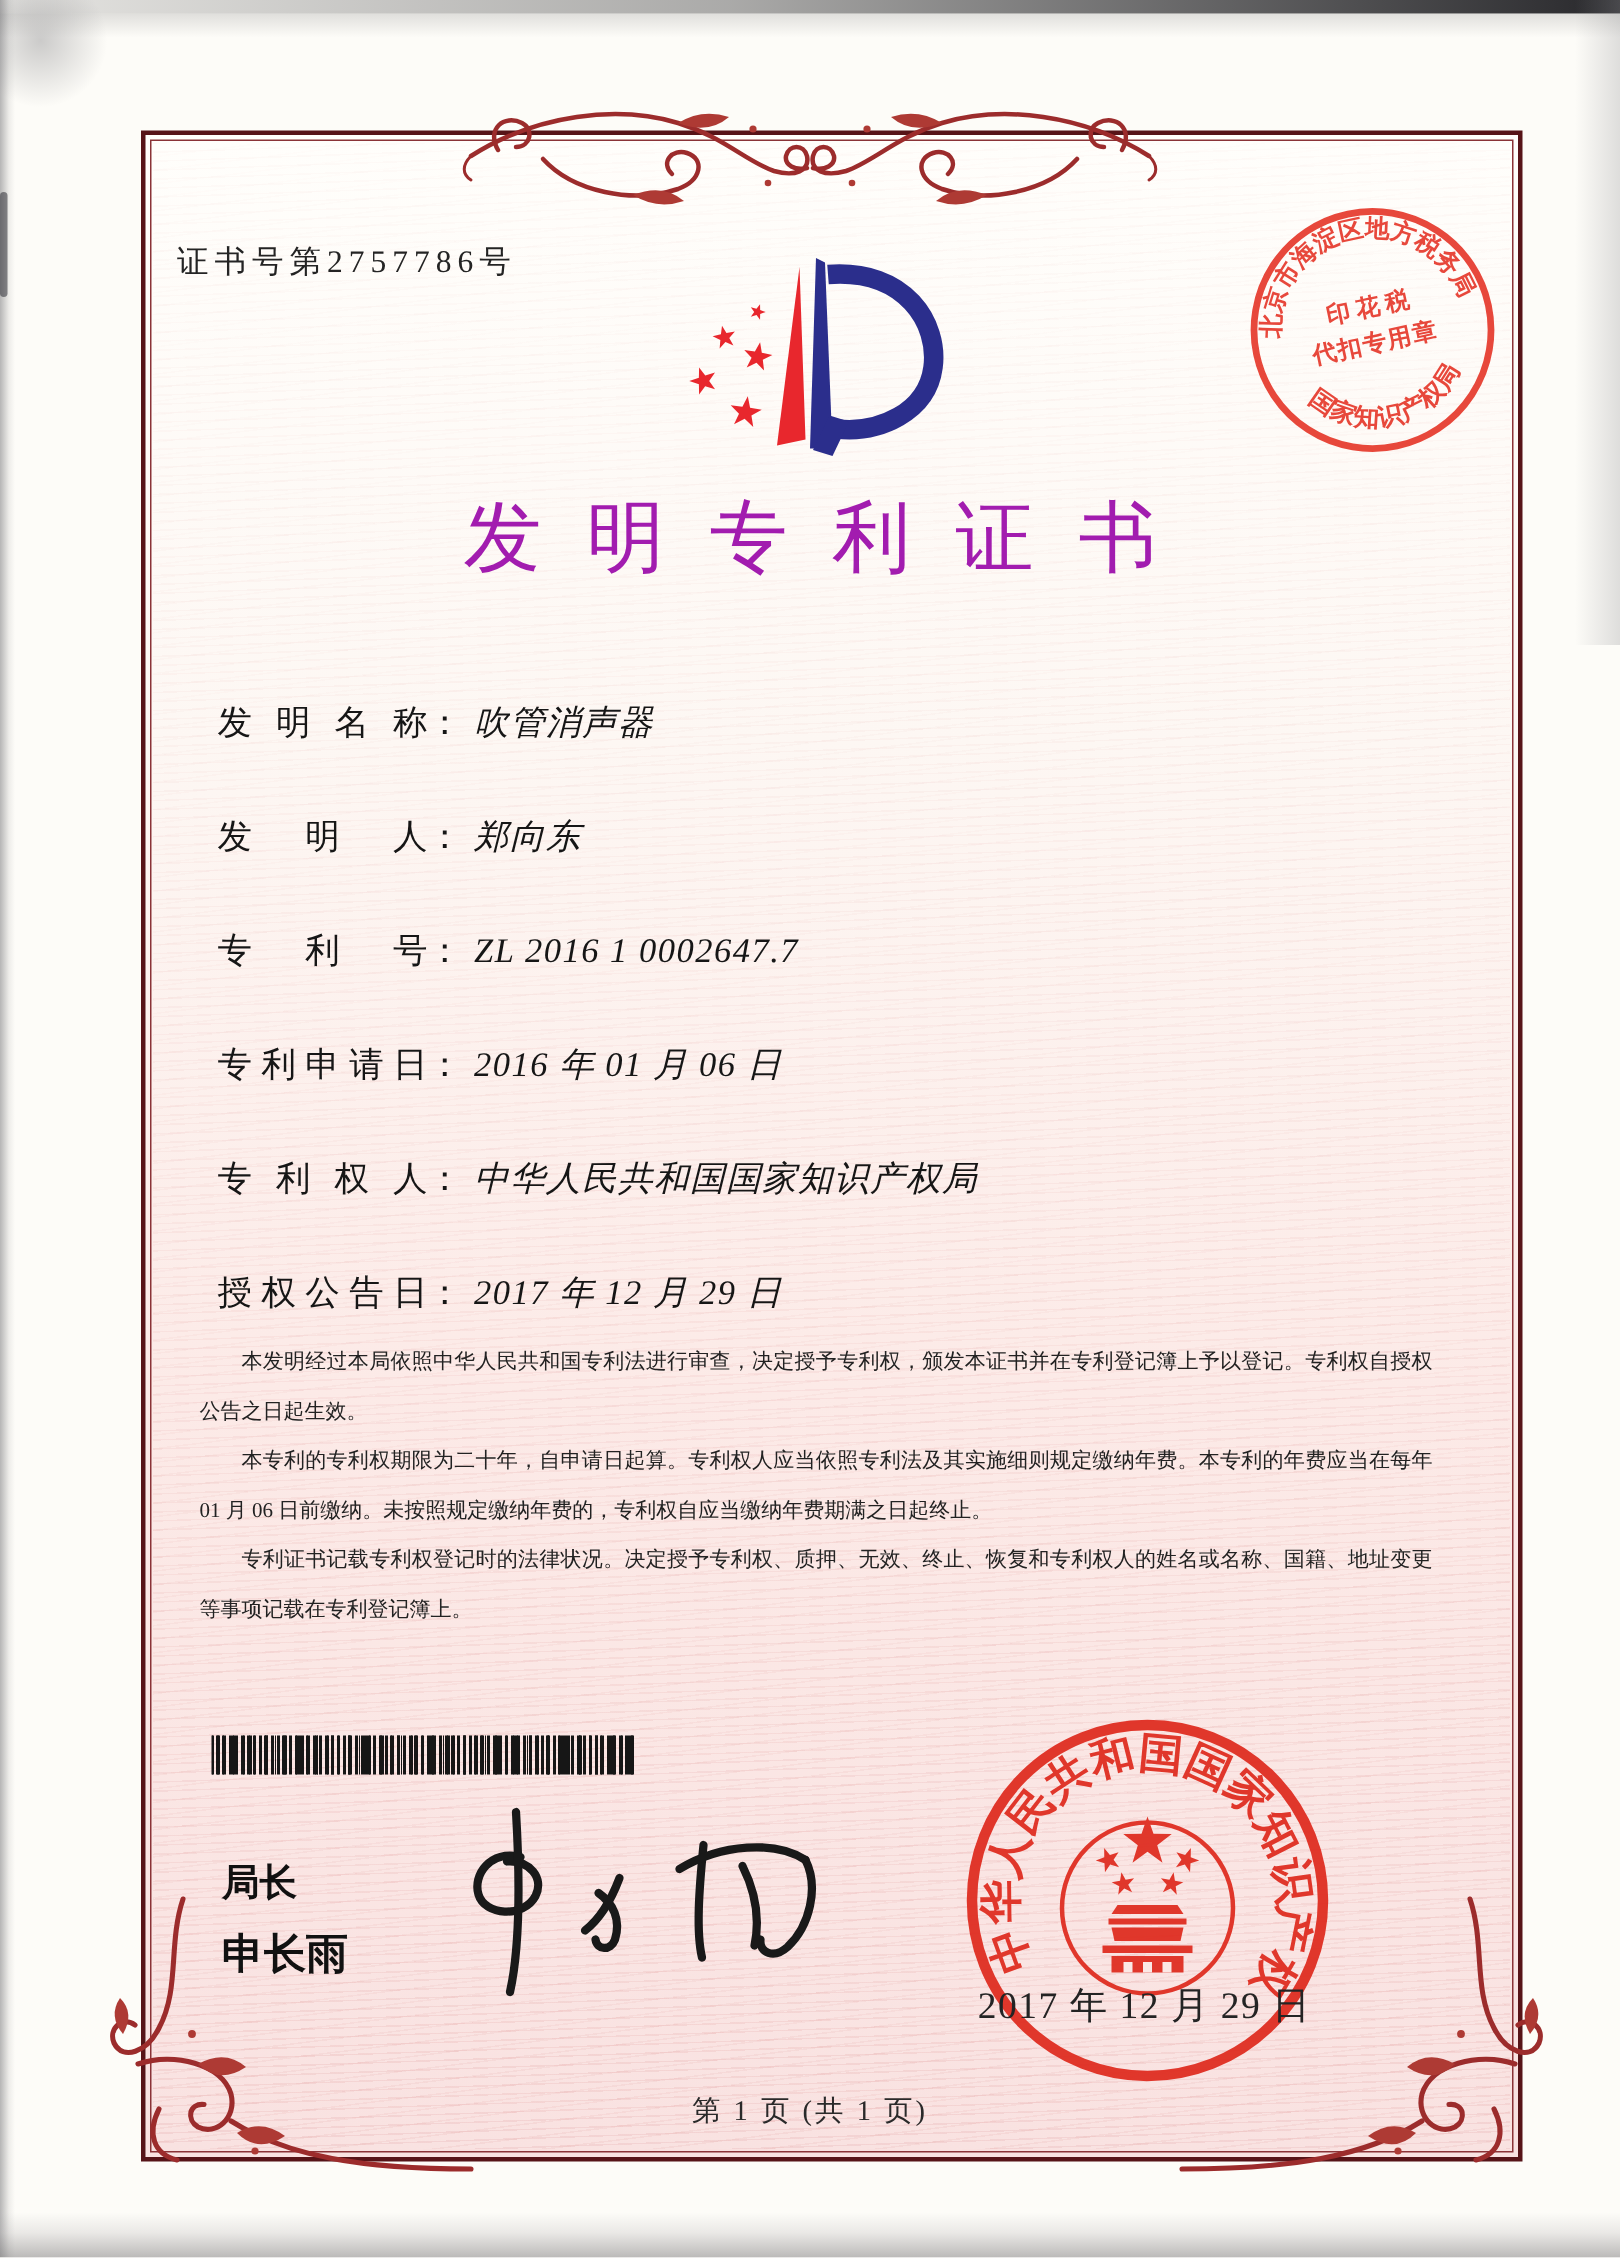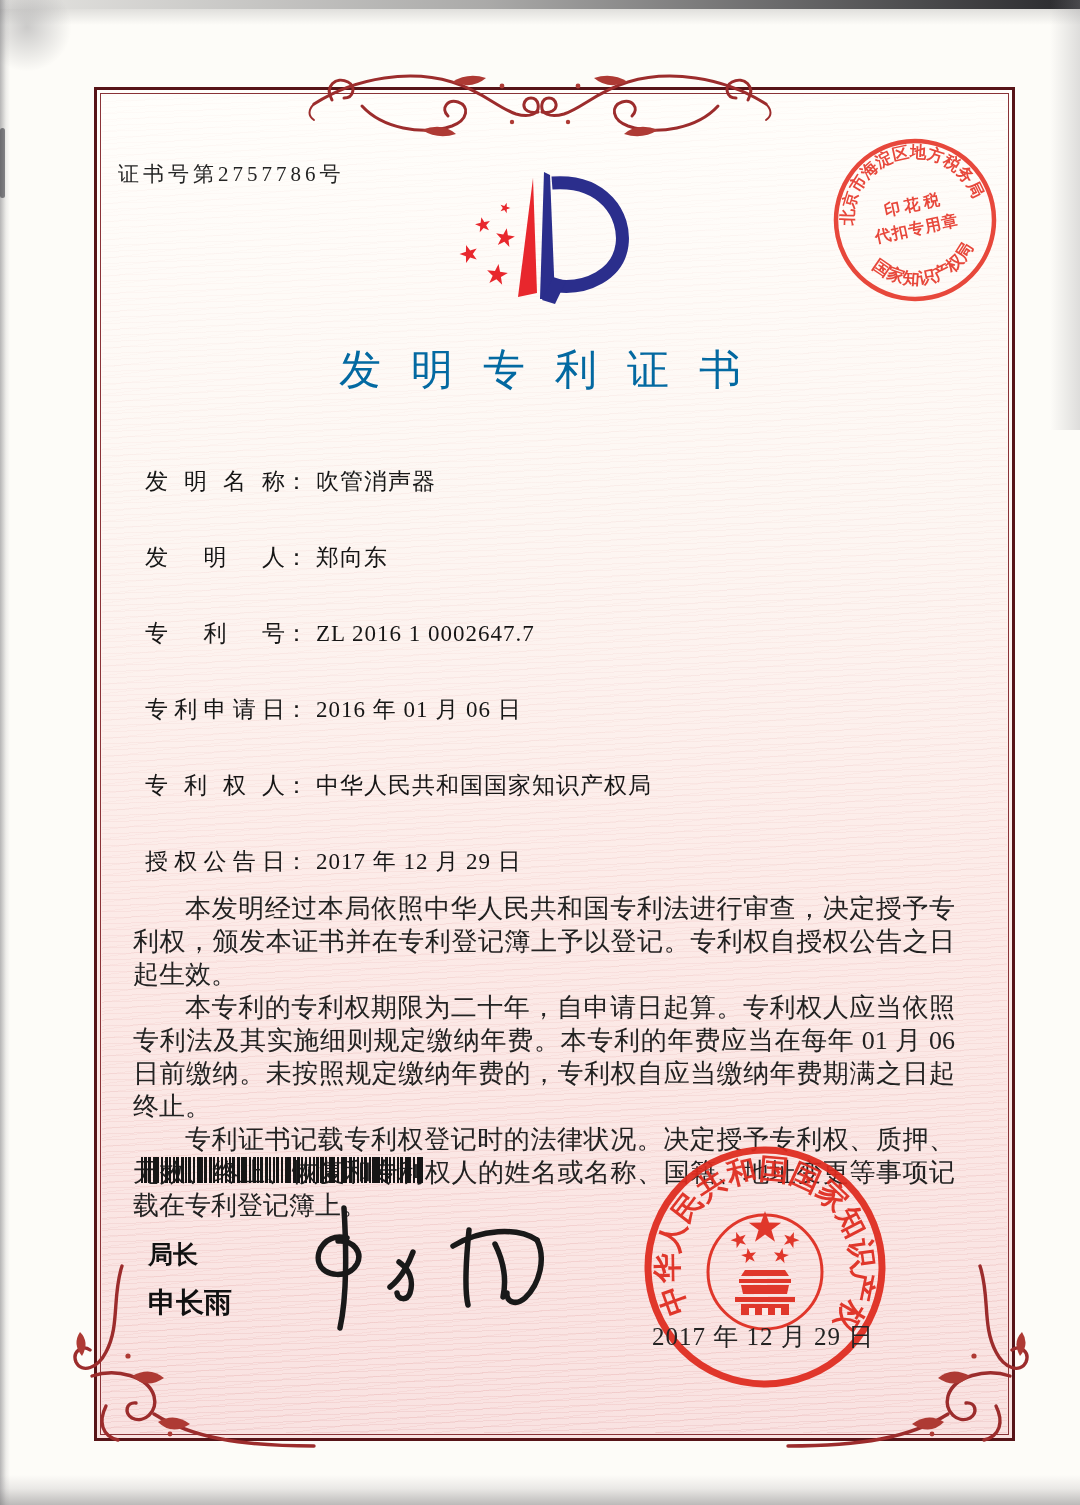--- a/index.html
+++ b/index.html
@@ -28,28 +28,28 @@
   .texture{position:absolute;inset:5px;pointer-events:none;
     background:
       repeating-linear-gradient(178deg,rgba(214,118,118,.14) 0 1px,transparent 1px 6px),
       repeating-linear-gradient(173deg,rgba(214,118,118,.09) 0 1px,transparent 1px 9px);
     -webkit-mask-image:linear-gradient(180deg,rgba(0,0,0,.18) 0%,rgba(0,0,0,.4) 42%,rgba(0,0,0,.95) 100%);
     mask-image:linear-gradient(180deg,rgba(0,0,0,.18) 0%,rgba(0,0,0,.4) 42%,rgba(0,0,0,.95) 100%);}
   .ornament{position:absolute;pointer-events:none;}
   
   .cert-number{position:absolute;left:118px;top:160px;font-size:21px;letter-spacing:4px;color:#242424;text-align:right;}
   .logo{position:absolute;left:452px;top:166px;}
-  .title{position:absolute;left:0;top:342px;width:100%;text-align:center;font-size:42px;
-    letter-spacing:30px;text-indent:30px;font-weight:500;color:#0369a1;}
+  .title{position:absolute;left:0;top:324px;width:100%;text-align:center;font-size:52px;
+    letter-spacing:30px;text-indent:30px;font-weight:500;color:#a21caf;}
   .fields{position:absolute;left:145px;top:466px;}
   .field-row{height:30px;margin-bottom:46px;font-size:23px;white-space:nowrap;color:#161616;}
   .field-label{display:inline-flex;justify-content:space-between;width:140px;vertical-align:top;}
   .field-colon{margin-right:8px;}
-  .field-value{letter-spacing:1px;}
-  .body{position:absolute;left:133px;top:892px;width:822px;font-size:26px;line-height:33px;
+  .field-value{letter-spacing:1px;font-style:italic;}
+  .body{position:absolute;left:133px;top:892px;width:822px;font-size:14px;line-height:33px;
     color:#222;text-align:justify;}
   .body p{margin:0;text-indent:2em;}
   .barcode{position:absolute;left:141px;top:1157px;width:283px;height:26px;
     background:
       repeating-linear-gradient(90deg,#161616 0 2px,transparent 2px 4px),
       repeating-linear-gradient(90deg,#161616 0 1px,transparent 1px 7px),
       repeating-linear-gradient(90deg,transparent 0 3px,#161616 3px 5px,transparent 5px 11px);}
   .director-label{position:absolute;left:148px;top:1238px;font-size:25px;font-weight:700;
     font-family:"Liberation Sans","DejaVu Sans",sans-serif;color:#111;}
   .director-name{position:absolute;left:148px;top:1284px;font-size:28px;font-weight:700;
@@ -255,13 +255,14 @@
         <rect x="101" y="162" width="48" height="11"></rect>
         <rect x="109" y="166" width="6" height="7" fill="#fceae7"></rect>
         <rect x="122" y="166" width="6" height="7" fill="#fceae7"></rect>
         <rect x="135" y="166" width="6" height="7" fill="#fceae7"></rect>
       </g>
     </g>
   </svg>
 
   <div class="seal-date">2017 年 12 月 29 日</div>
 
+  <div class="footer">第 1 页 (共 1 页)</div>
 </div>
 
 </body></html>

